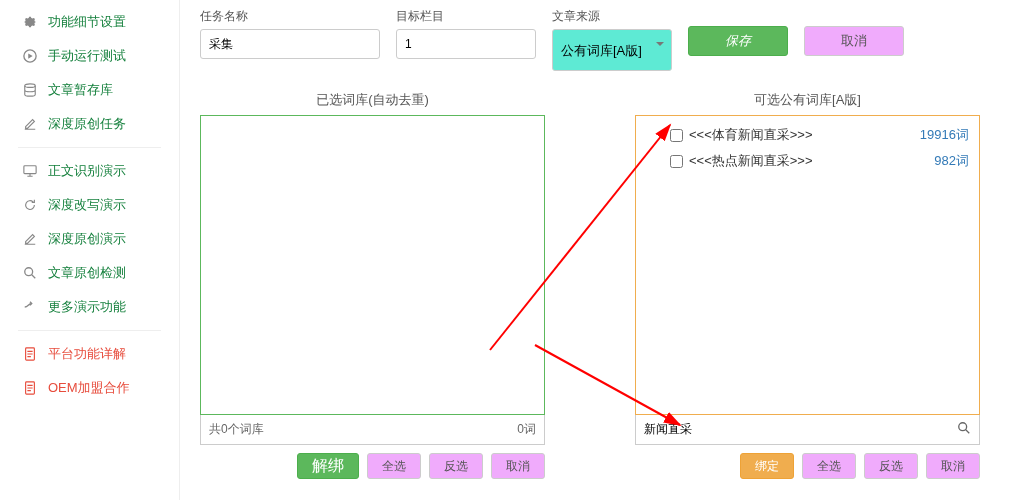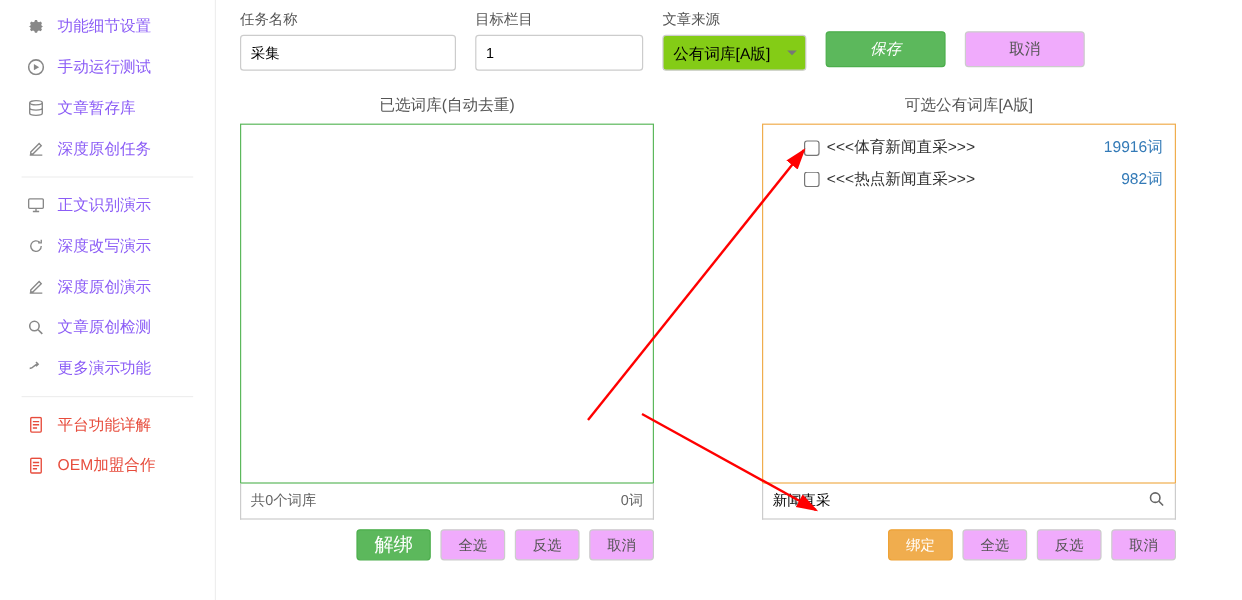--- a/index.html
+++ b/index.html
@@ -1,30 +1,30 @@
 <!DOCTYPE html>
 <html><head>
 <meta charset="utf-8">
 <style>
 * { box-sizing: border-box; margin: 0; padding: 0; }
 body { font-family: "Microsoft YaHei", Arial, sans-serif; font-size: 13px; color: #333; background: #fff; width: 1035px; height: 500px; overflow: hidden; position: relative; }
 .sidebar { position: absolute; left: 0; top: 0; width: 180px; height: 500px; border-right: 1px solid #eee; padding-top: 5px; }
-.side-item { display: flex; align-items: center; padding: 8px 0 8px 22px; cursor: pointer; color: #8b5cf6; }
+.side-item { display: flex; align-items: center; padding: 8px 0 8px 22px; cursor: pointer; color: #15803d; }
 .side-item .icon { width: 16px; margin-right: 10px; display: inline-flex; align-items: center; justify-content: center; }
 .side-item.red { color: #e74c3c; }
 .side-item.green { color: #2ecc71; }
 .side-hr { border: none; border-top: 1px solid #eee; margin: 6px 18px; }
 .main { position: absolute; left: 200px; top: 0; right: 8px; height: 500px; }
 .form-row { display: flex; align-items: flex-start; gap: 16px; padding-top: 8px; }
 .form-col { display: flex; flex-direction: column; }
 .form-lbl { font-size: 12px; color: #555; margin-bottom: 4px; }
 .input { height: 30px; border: 1px solid #ccc; border-radius: 3px; padding: 0 8px; font-size: 12px; }
 .input.w180 { width: 180px; }
 .input.w140 { width: 140px; }
-.select { height: 30px; border: 1px solid #ccc; border-radius: 3px; padding: 0 24px 0 8px; font-size: 13px; width: 120px; appearance: none; background: #84cc16; }
+.select { height: 42px; border: 1px solid #ccc; border-radius: 3px; padding: 0 24px 0 8px; font-size: 13px; width: 120px; appearance: none; background: #5eead4; }
 .select-wrap { position: relative; }
 .select-wrap::after { content: ""; position: absolute; right: 8px; top: 13px; border: 4px solid transparent; border-top-color: #777; }
 .btn { height: 30px; border-radius: 3px; padding: 0 14px; font-size: 13px; cursor: pointer; border: 1px solid #ccc; background: #f0abfc; color: #555; }
 .btn-green { background: #5cb85c; border-color: #4cae4c; color: #fff; font-style: italic; }
 .btn-green-light { background: #5cb85c; border-color: #4cae4c; color: #fff; height: 26px; padding: 0 14px; font-size: 16px; }
 .btn-orange-light { background: #f0ad4e; border-color: #eea236; color: #fff; height: 26px; padding: 0 14px; font-size: 12px; }
 .btn-sm { height: 26px; padding: 0 14px; font-size: 12px; }
 .btn-save { width: 100px; }
 .btn-cancel { width: 100px; }
 .panels { display: flex; gap: 90px; margin-top: 20px; }

